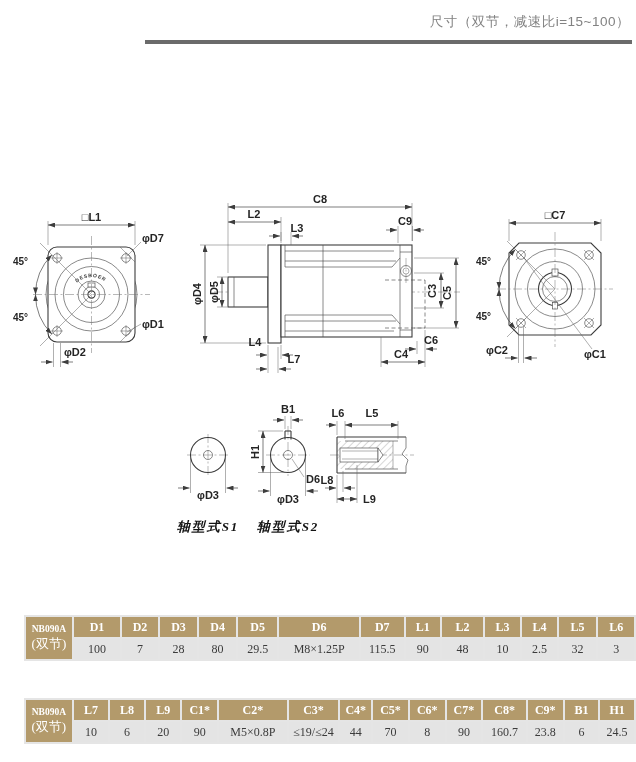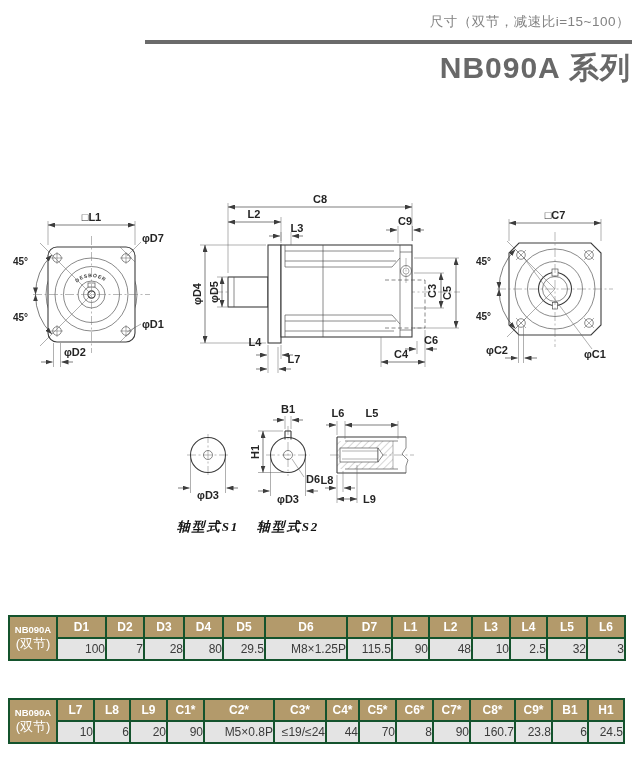--- a/index.html
+++ b/index.html
@@ -25,37 +25,36 @@
   .d{fill:none;stroke:#454545;stroke-width:0.7;}
   .cl{fill:none;stroke:#707070;stroke-width:0.5;stroke-dasharray:9 2.5 2 2.5;}
   .hid{stroke-dasharray:4 2.5;}
   .w{fill:#fff;}
   .lbl{font:bold 11px "Liberation Sans",sans-serif;fill:#252525;}
   .ang{font:bold 10px "Liberation Sans",sans-serif;fill:#252525;}
   .cap{font:italic bold 13px "Liberation Serif",serif;fill:#141414;letter-spacing:2px;}
   .logo-text{font:bold 5px "Liberation Sans",sans-serif;fill:#3a3a3a;letter-spacing:0.8px;}
 
   
-  table.dim-table{position:absolute;left:8px;border-collapse:separate;border-spacing:2px;table-layout:fixed;background:#14532d;}
+  table.dim-table{position:absolute;left:24px;border-collapse:separate;border-spacing:2px;table-layout:fixed;background:#e5e5e5;font-family:Liberation Serif, serif;}
   table.dim-table th{background:var(--table-header-bg);color:#fff;font-size:12px;font-weight:bold;height:20px;padding:0;white-space:nowrap;}
-  table.dim-table td.val{background:var(--table-row-bg);color:#3b3b3b;font-size:12px;height:20px;text-align:right;padding:0;white-space:nowrap;}
+  table.dim-table td.val{background:var(--table-row-bg);color:#3b3b3b;font-size:12px;height:20px;text-align:center;padding:0;white-space:nowrap;}
   table.dim-table td.lbl-cell{background:var(--table-header-bg);color:#fff;text-align:center;padding:0;}
   .lbl-l1{font-size:9.5px;font-weight:bold;line-height:1.25;}
   .lbl-l2{font-size:13px;line-height:1.2;}
   #table1{top:615px;}
   #table2{top:698px;}
 </style>
 </head>
 <body>
 
 <div class="page">
 
   <div class="spec-note">尺寸（双节，减速比i=15~100）</div>
   <div class="rule"></div>
-  <h1 class="title">NB090A 系列</h1>
 
   <svg class="drawing-svg" width="636" height="490" viewBox="0 0 636 490">
     <defs>
       <marker id="arw" markerUnits="userSpaceOnUse" markerWidth="7" markerHeight="5" refX="7" refY="2.5" orient="auto-start-reverse">
         <path d="M0,0 L7,2.5 L0,5 Z" fill="#3d3d3d"></path>
       </marker>
       <pattern id="hat" width="5" height="5" patternUnits="userSpaceOnUse" patternTransform="rotate(45)">
         <line x1="0" y1="0" x2="0" y2="5" stroke="#777" stroke-width="0.6"></line>
       </pattern>
       <path id="logoArc" d="M72,194 A22,22 0 0 1 111,194" fill="none"></path>

